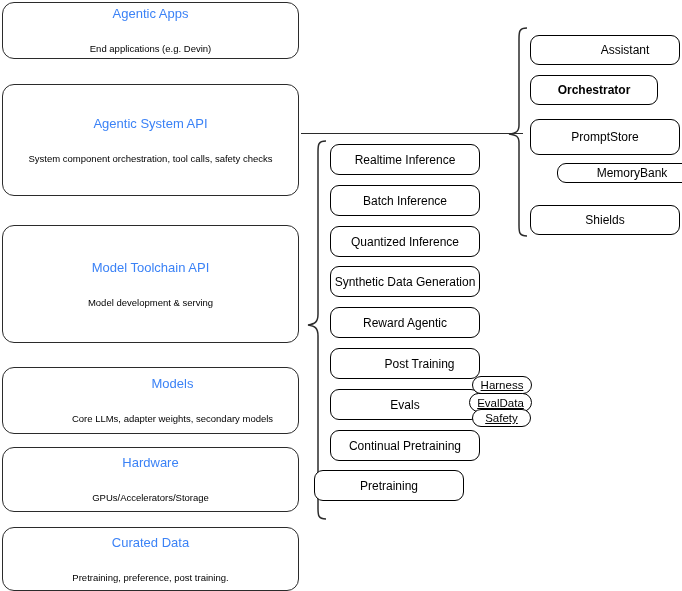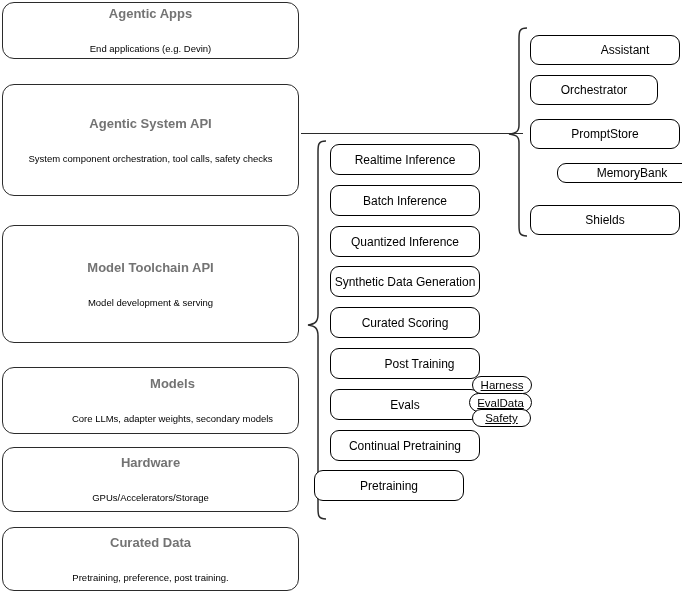--- a/index.html
+++ b/index.html
@@ -26,22 +26,21 @@
     display: flex;
     flex-direction: column;
     align-items: center;
     justify-content: center;
     box-sizing: border-box;
     text-align: center;
   }
   .layer-title {
     font-size: 13px;
     line-height: 17px;
-    color: #737373;
-    font-weight: bold;
+    color: #3b82f6;
   }
   .layer-sub {
     font-size: 9.5px;
     line-height: 14px;
     color: #000000;
     margin-top: 20px;
   }
   .pill-box {
     position: absolute;
     border: 1.6px solid #000000;
@@ -146,21 +145,21 @@
   <div class="pill-box" style="left:330px; top:185px; width:150px; height:31px;">
     <span>Batch Inference</span>
   </div>
   <div class="pill-box" style="left:330px; top:226px; width:150px; height:31px;">
     <span>Quantized Inference</span>
   </div>
   <div class="pill-box" style="left:330px; top:266px; width:150px; height:31px;">
     <span>Synthetic Data Generation</span>
   </div>
   <div class="pill-box" style="left:330px; top:307px; width:150px; height:31px;">
-    <span>Curated Scoring</span>
+    <span>Reward Agentic</span>
   </div>
   <div class="pill-box" style="left:330px; top:348px; width:150px; height:31px;padding-left:29px;">
     <span>Post Training</span>
   </div>
   <div class="pill-box" style="left:330px; top:389px; width:150px; height:31px;">
     <span>Evals</span>
   </div>
   <div class="pill-box" style="left:330px; top:430px; width:150px; height:31px;">
     <span>Continual Pretraining</span>
   </div>
@@ -174,24 +173,24 @@
   <div class="mini-pill" style="left:469px; top:393px; width:63px; height:19px;">
     <span>EvalData</span>
   </div>
   <div class="mini-pill" style="left:472px; top:409px; width:59px; height:18px;">
     <span>Safety</span>
   </div>
 
   <div class="pill-box" style="left:530px; top:35px; width:150px; height:30px;padding-left:40px;">
     <span>Assistant</span>
   </div>
-  <div class="pill-box" style="left:530px; top:75px; width:128px; height:30px;">
+  <div class="pill-box" style="left:530px; top:75px; width:128px; height:30px;font-weight:bold;">
     <span>Orchestrator</span>
   </div>
-  <div class="pill-box" style="left:530px; top:119px; width:150px; height:30px;">
+  <div class="pill-box" style="left:530px; top:119px; width:150px; height:36px;">
     <span>PromptStore</span>
   </div>
   <div class="pill-box" style="left:530px; top:163px; width:150px; height:20px;margin-left:27px;">
     <span>MemoryBank</span>
   </div>
   <div class="pill-box" style="left:530px; top:205px; width:150px; height:30px;">
     <span>Shields</span>
   </div>
 
 </div>

